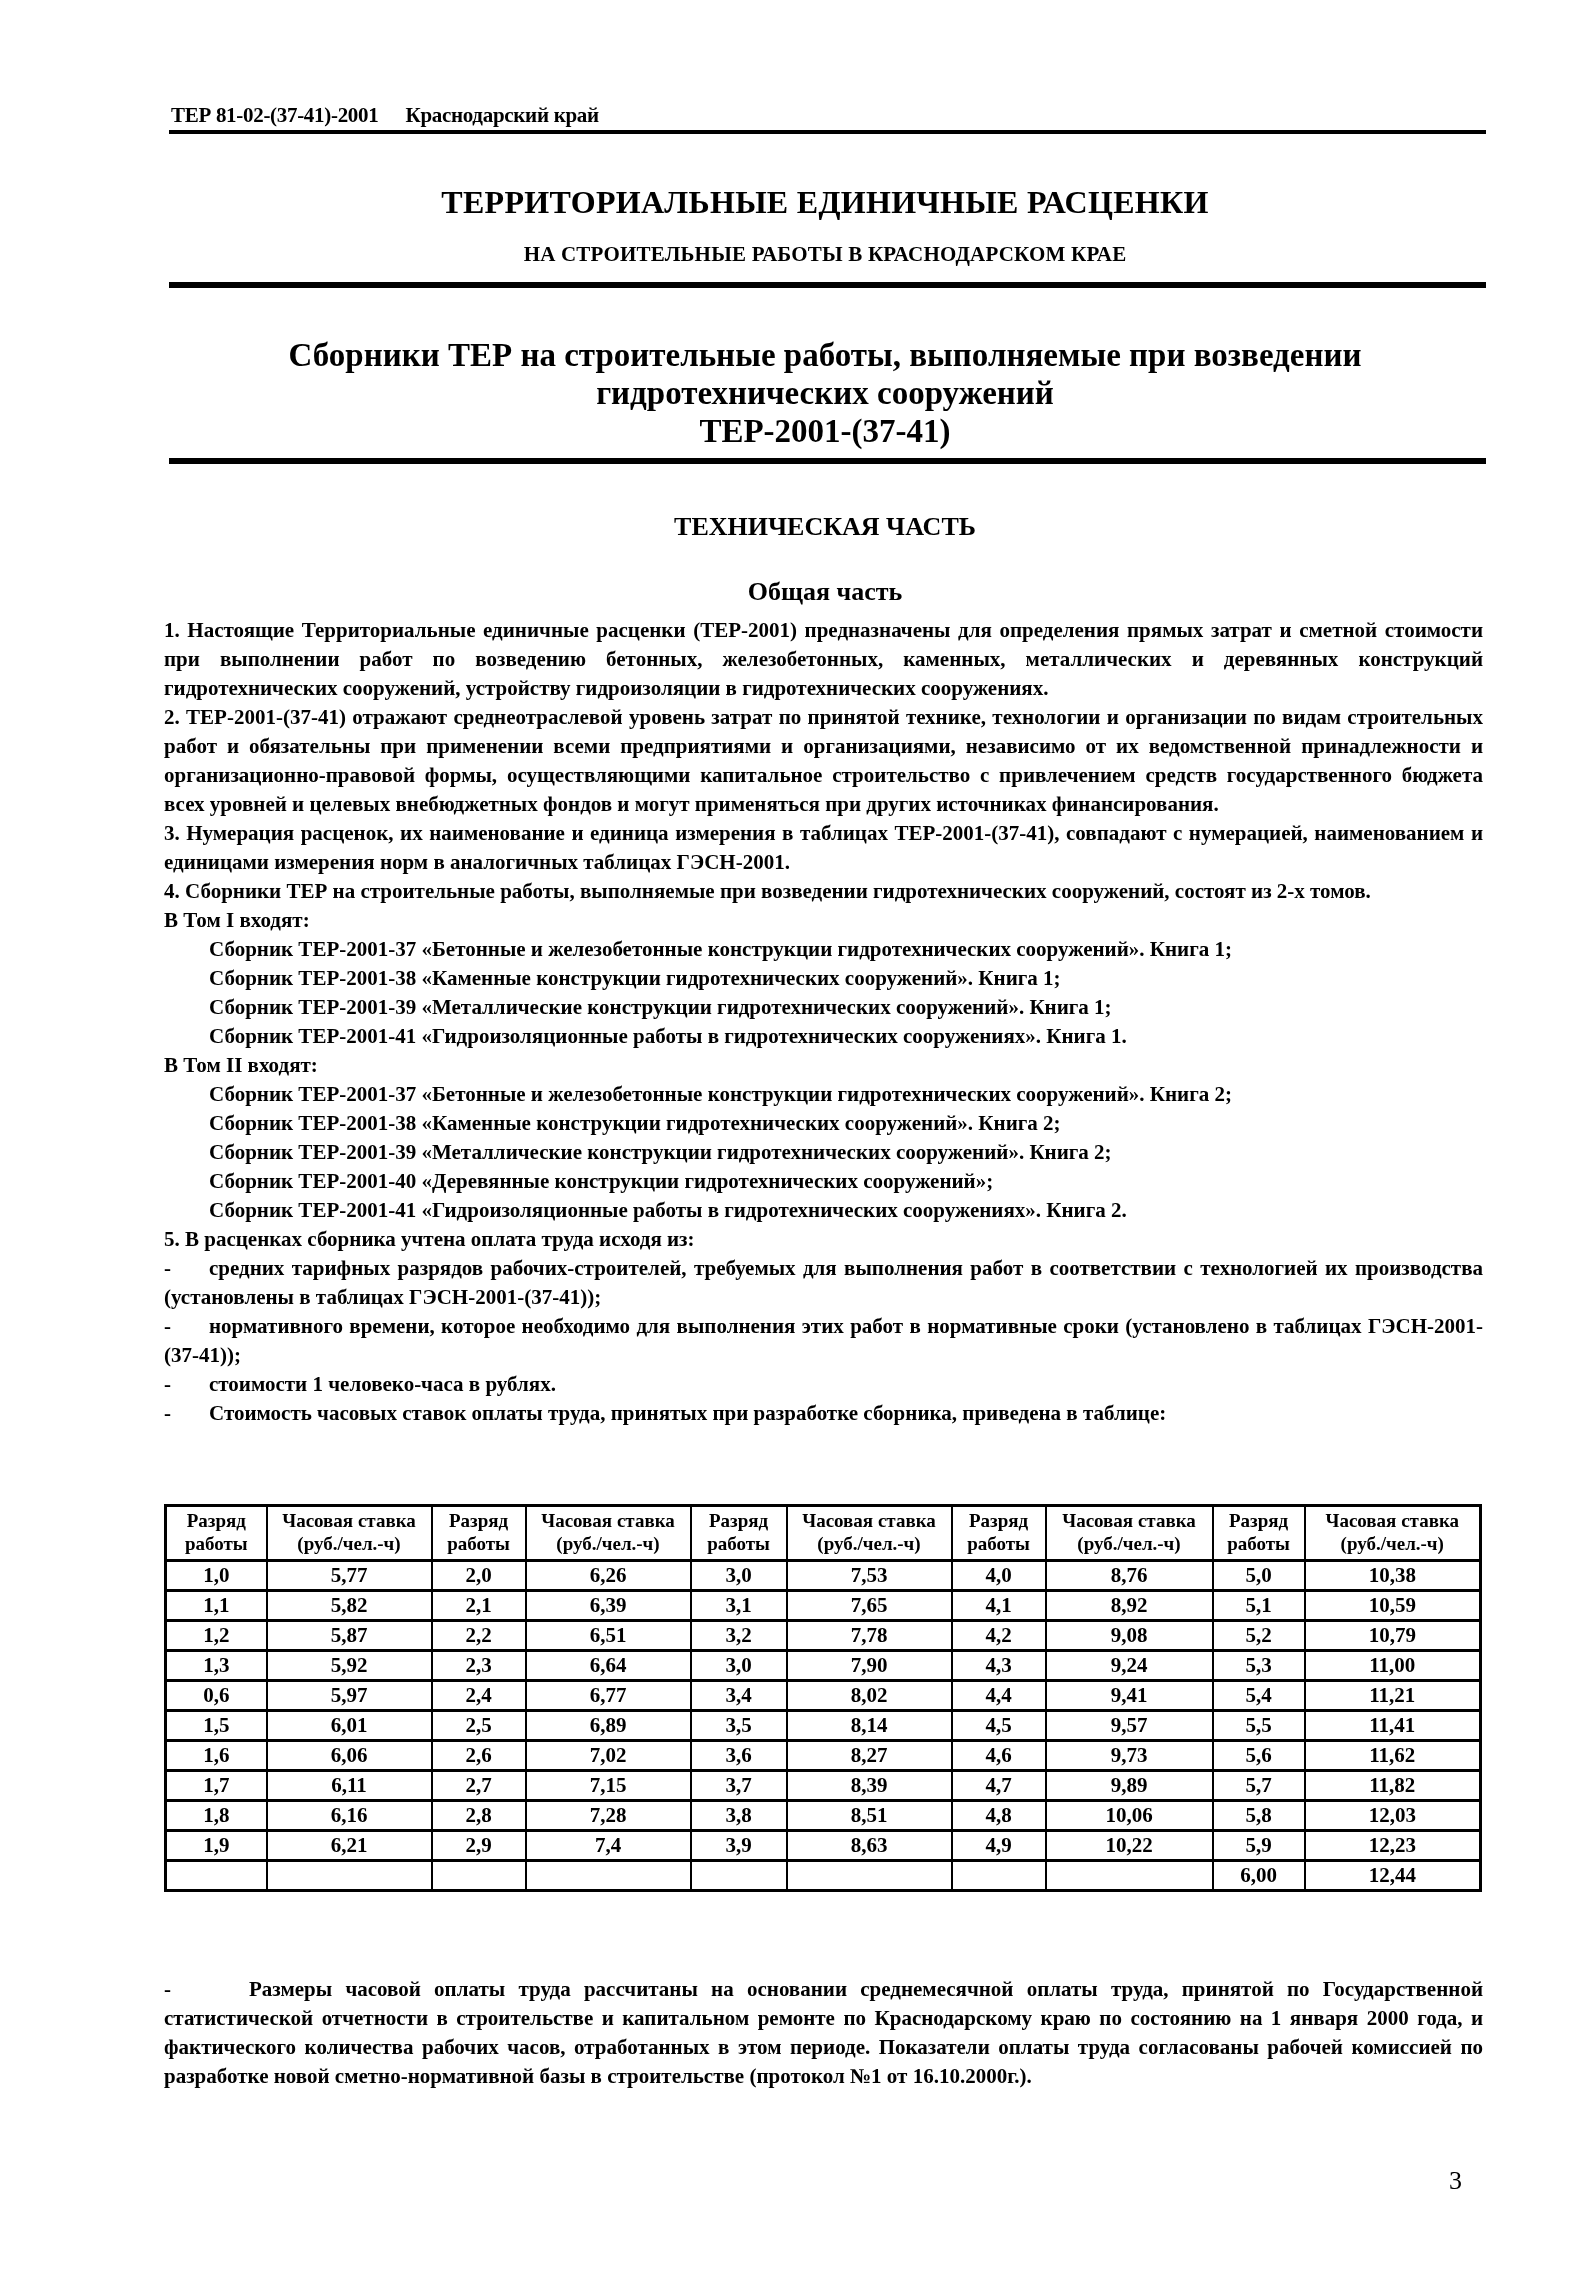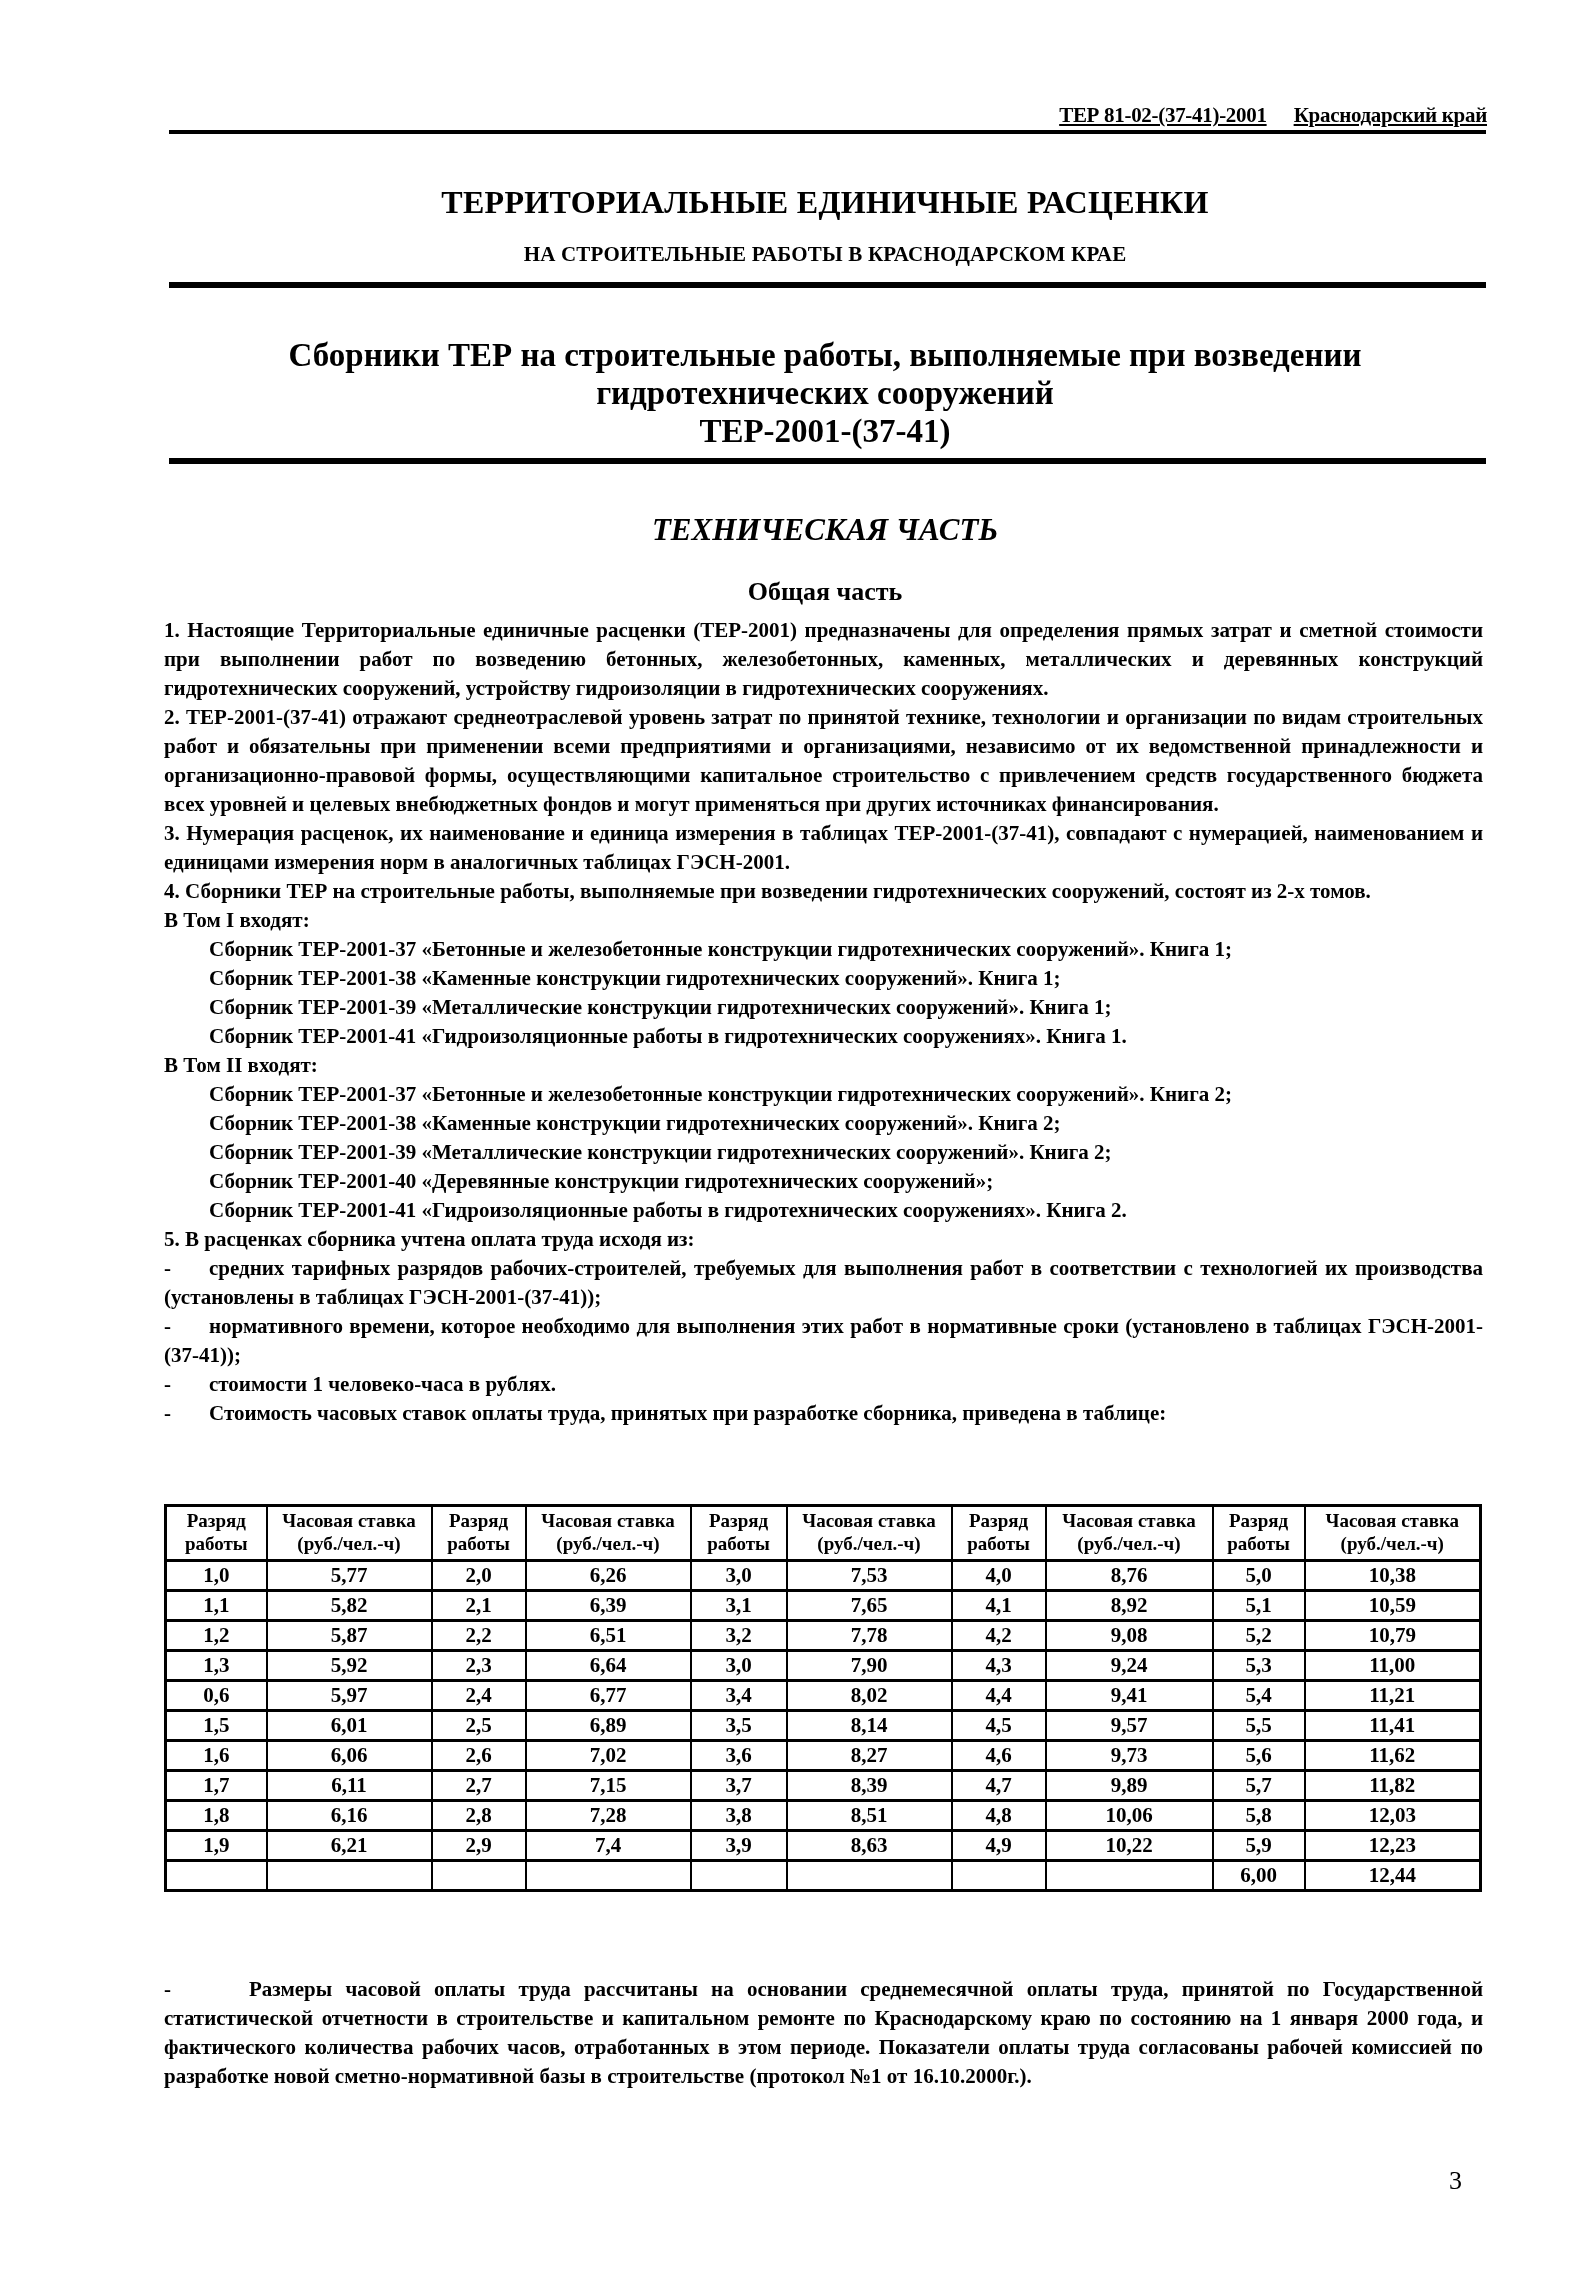--- a/index.html
+++ b/index.html
@@ -3,33 +3,33 @@
 <meta charset="utf-8">
 <style>
   html, body { margin: 0; padding: 0; background: #ffffff; }
   body {
     width: 1596px; height: 2295px; position: relative; overflow: hidden;
     font-family: "Liberation Serif", "DejaVu Serif", serif;
     color: #000; font-weight: bold;
   }
   .abs { position: absolute; }
   .running-head {
-    left: 171px; width: 1316px; top: 103px; text-align: right;
-    font-size: 21px; letter-spacing: -0.3px; text-decoration: underline;
+    left: 171px; width: 1316px; top: 103px; 
+    font-size: 21px; letter-spacing: -0.3px;
   }
   .running-head .sp { display: inline-block; width: 27px; }
   .rule { position: absolute; left: 169px; width: 1317px; background: #000; }
   .rule-head { top: 130px; height: 4.1px; }
   .rule-2 { top: 282px; height: 6.2px; }
   .rule-3 { top: 458px; height: 6.2px; }
   .center { left: 164px; width: 1322px; text-align: center; margin-top: 20px; }
   .t1 { top: 164px; font-size: 32px; letter-spacing: 0.3px; }
   .t2 { top: 222px; font-size: 21px; letter-spacing: 0.2px; }
   .c1 { top: 316px; font-size: 33px; line-height: 38px; }
-  .tech { top: 492px; font-size: 31px; font-style: italic; }
+  .tech { top: 492px; font-size: 26px; }
   .gen { top: 557px; font-size: 26px; }
   .body-text {
     left: 164px; width: 1319px; top: 616px;
     font-size: 21px; line-height: 29px;
   }
   .body-text p { margin: 0; text-align: justify; text-align-last: left; }
   .body-text .indent { padding-left: 45px; }
   .body-text .dash { display: inline-block; width: 45px; }
   .tbl {
     position: absolute; left: 164px; top: 1504px; width: 1317px;

